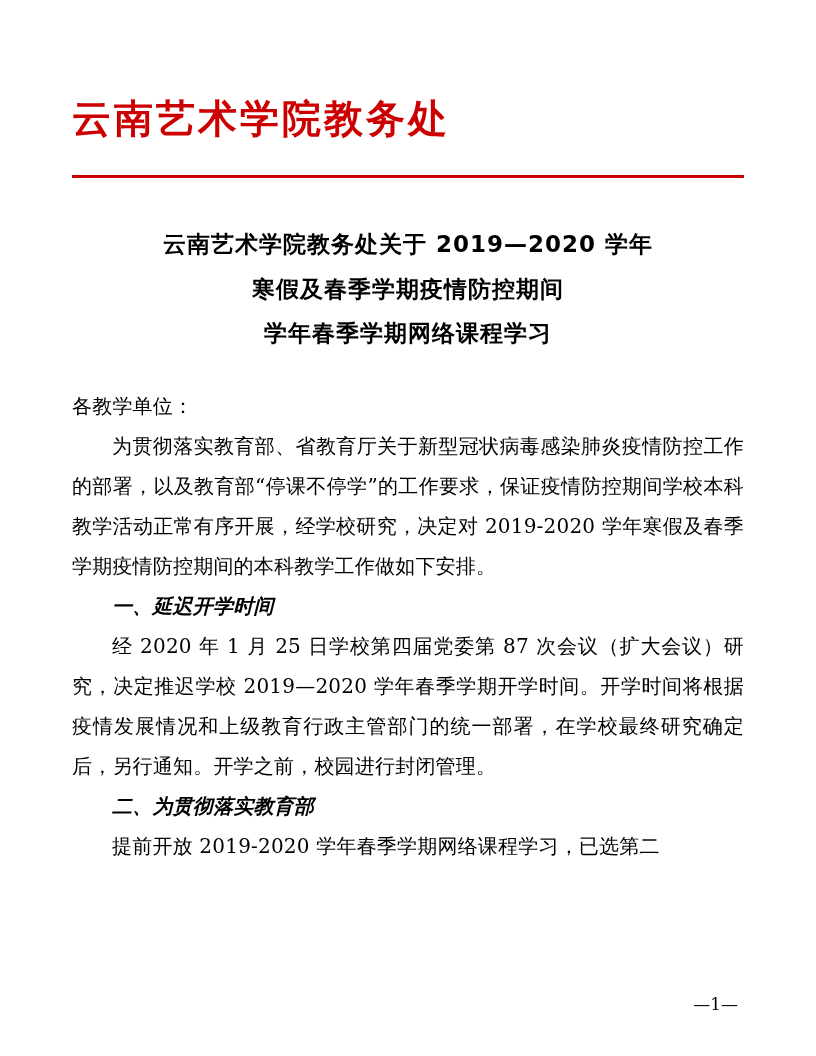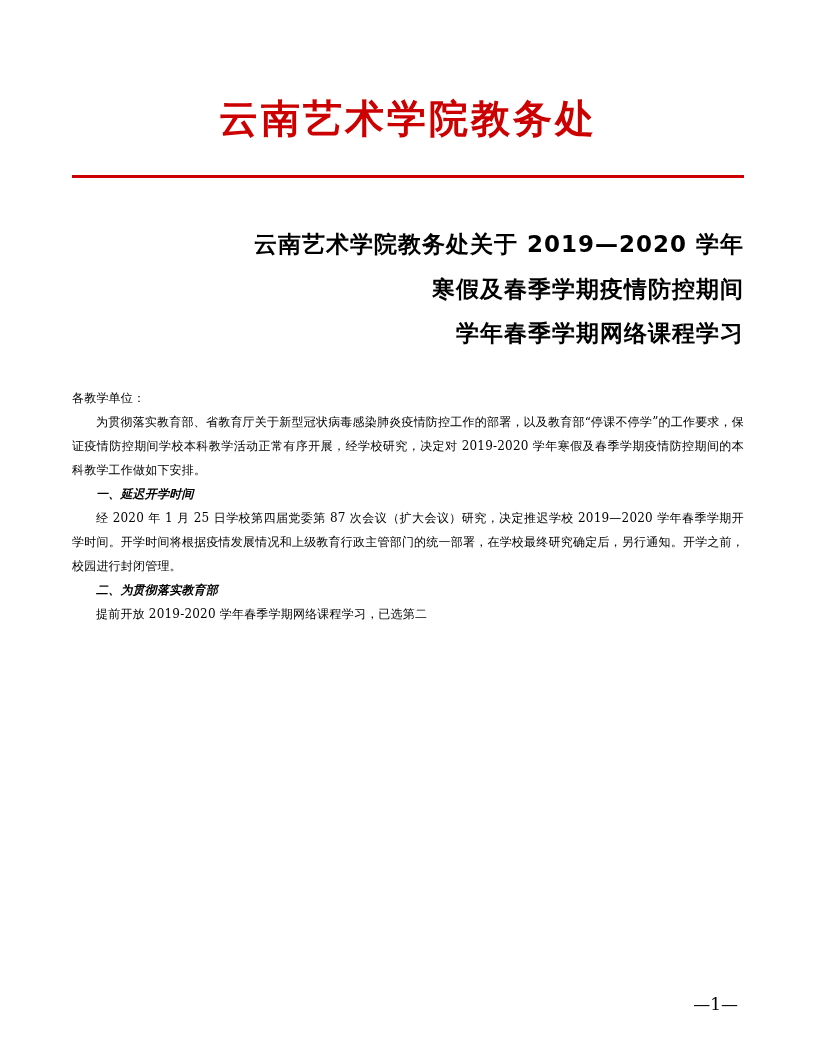--- a/index.html
+++ b/index.html
@@ -18,53 +18,52 @@
   .page {
     position: relative;
     width: 816px;
     height: 1056px;
     box-sizing: border-box;
     padding: 0 72px;
   }
   
   .letterhead {
     padding-top: 96px;
-    text-align: center;
   }
   .letterhead-title {
     color: #cc0000;
     font-family: "DejaVu Sans", "Liberation Sans", sans-serif;
     font-weight: bold;
     font-size: 39px;
     letter-spacing: 3px;
     line-height: 1.2;
   }
   .letterhead-rule {
     margin-top: 32px;
     height: 3px;
     background: #cc0000;
     width: 100%;
   }
   
   .doc-title {
     margin-top: 44px;
-    text-align: right;
+    text-align: center;
     font-family: "DejaVu Sans", "Liberation Sans", sans-serif;
     font-weight: bold;
     font-size: 23px;
     line-height: 1.95;
     letter-spacing: 1px;
   }
   .doc-title div {
     white-space: nowrap;
   }
   
   .body-text {
     margin-top: 30px;
-    font-size: 12px;
+    font-size: 20px;
     line-height: 2.0;
     text-align: justify;
     text-justify: inter-ideograph;
     letter-spacing: 0.2px;
   }
   .body-text p {
     margin: 0;
   }
   .indent {
     text-indent: 2em;

